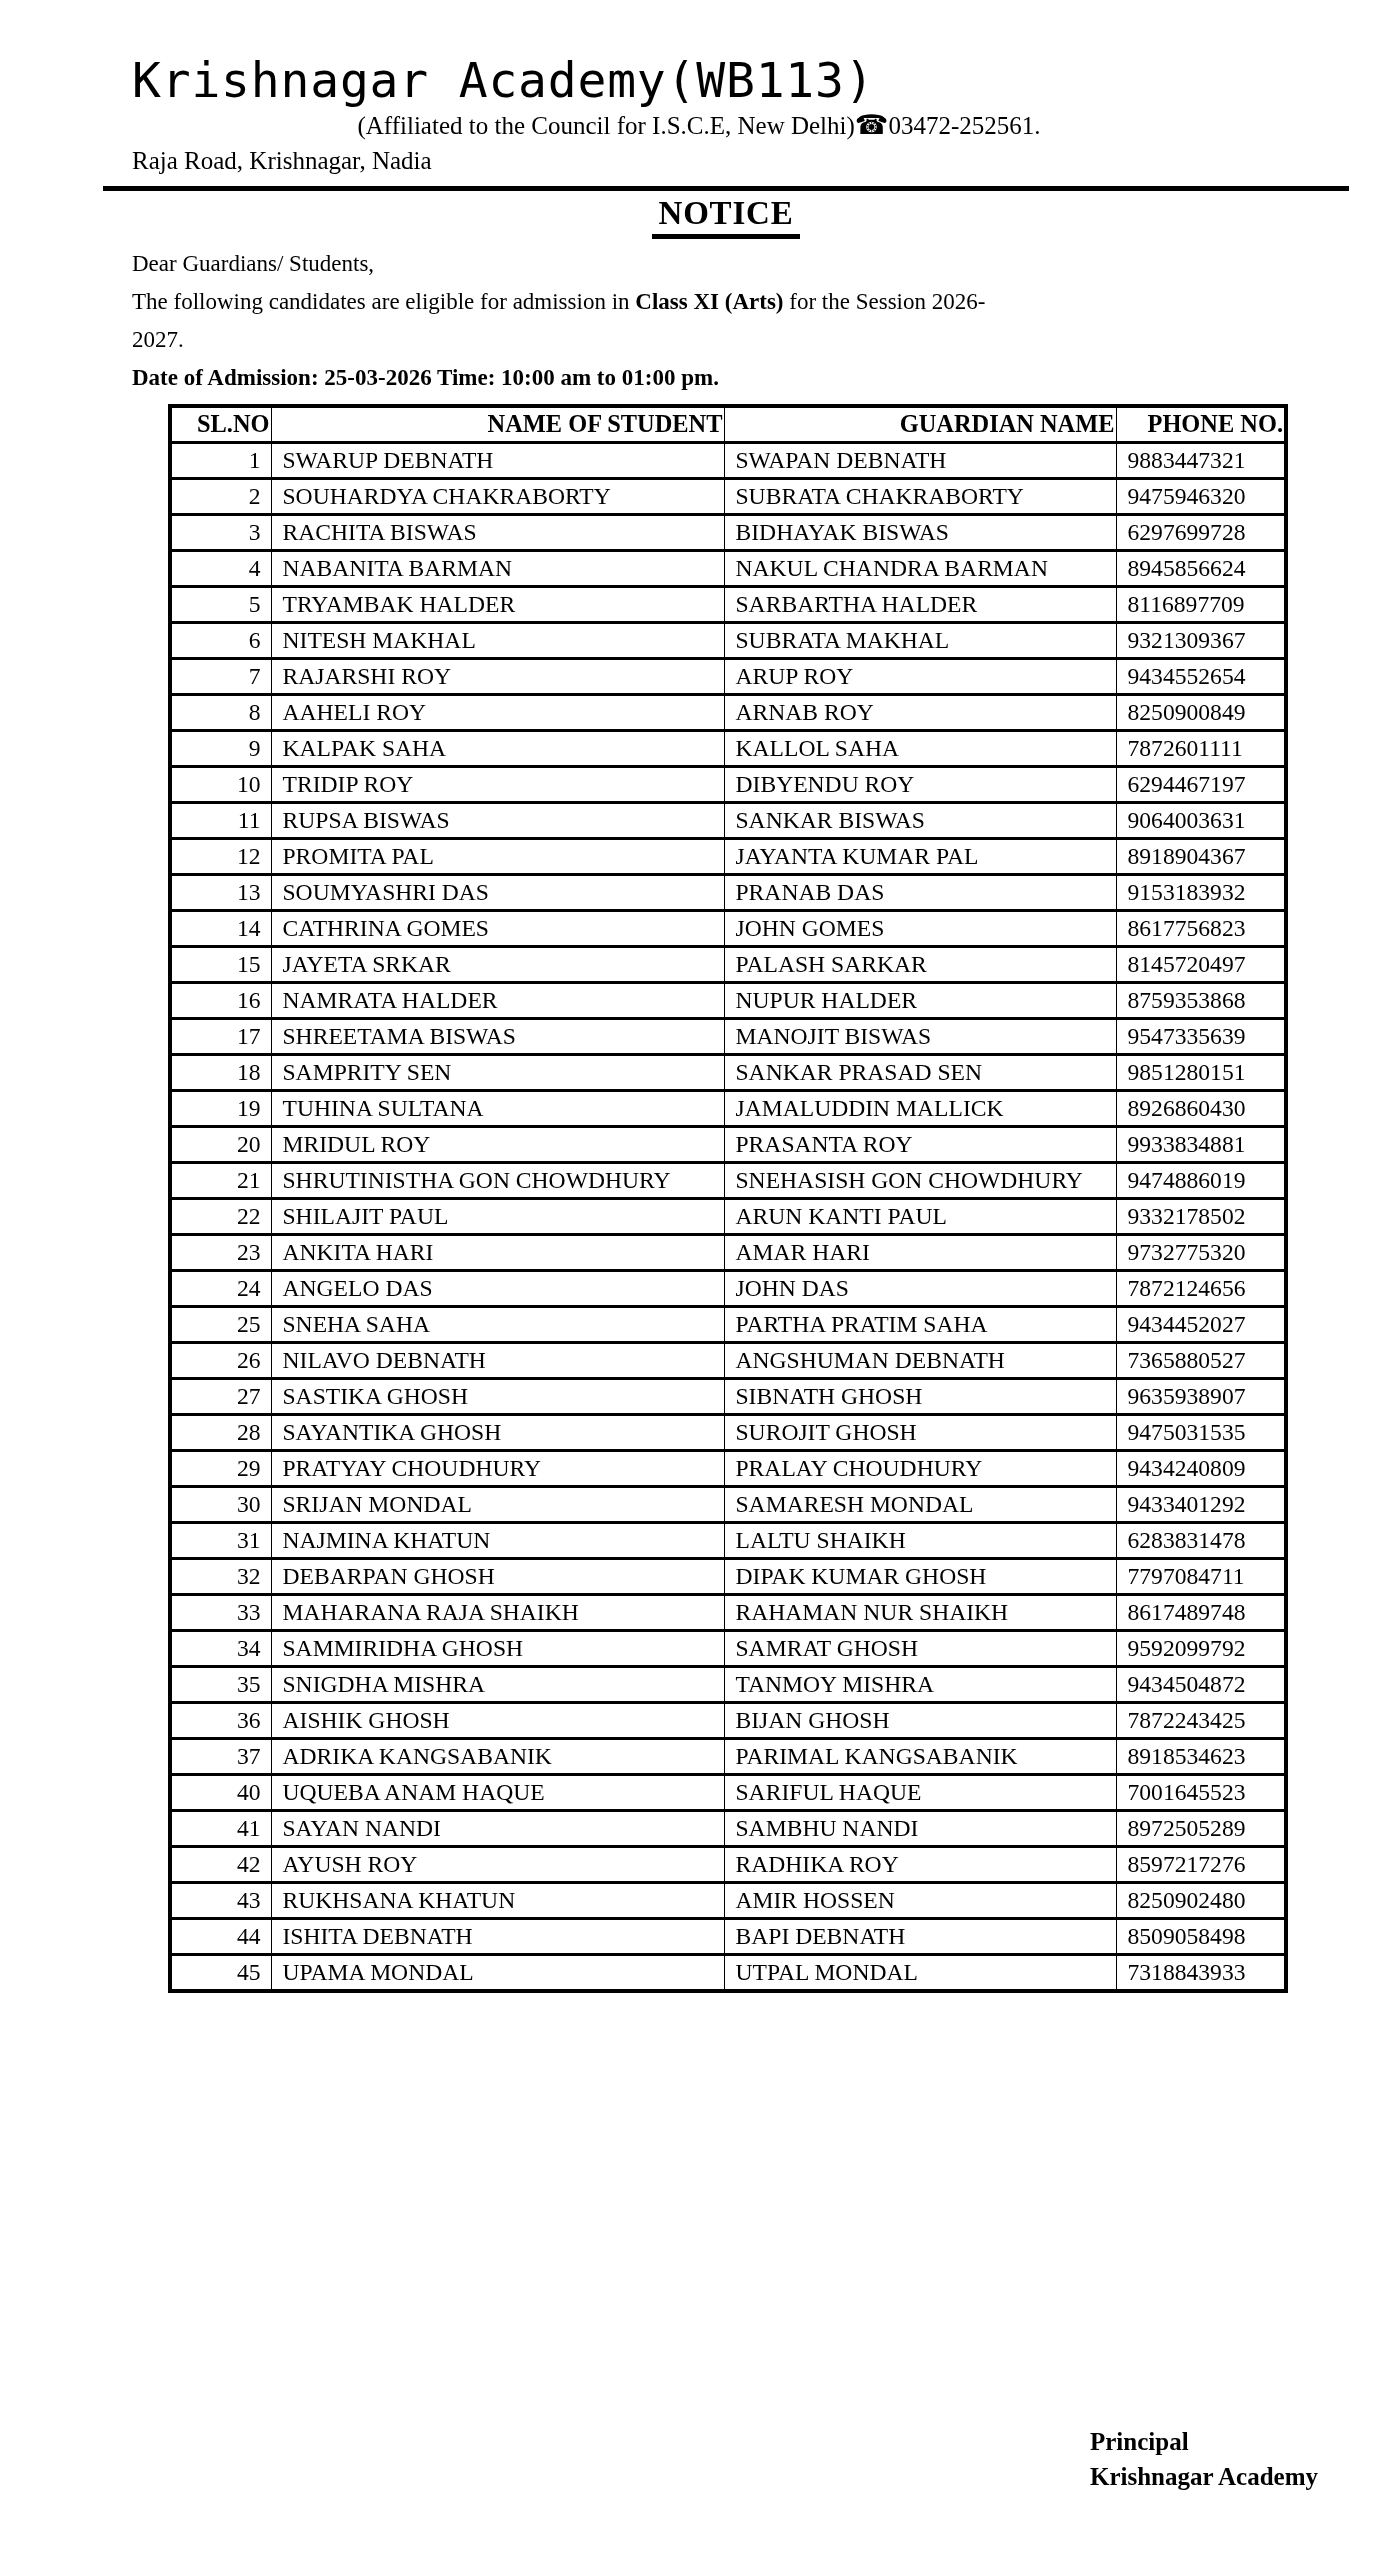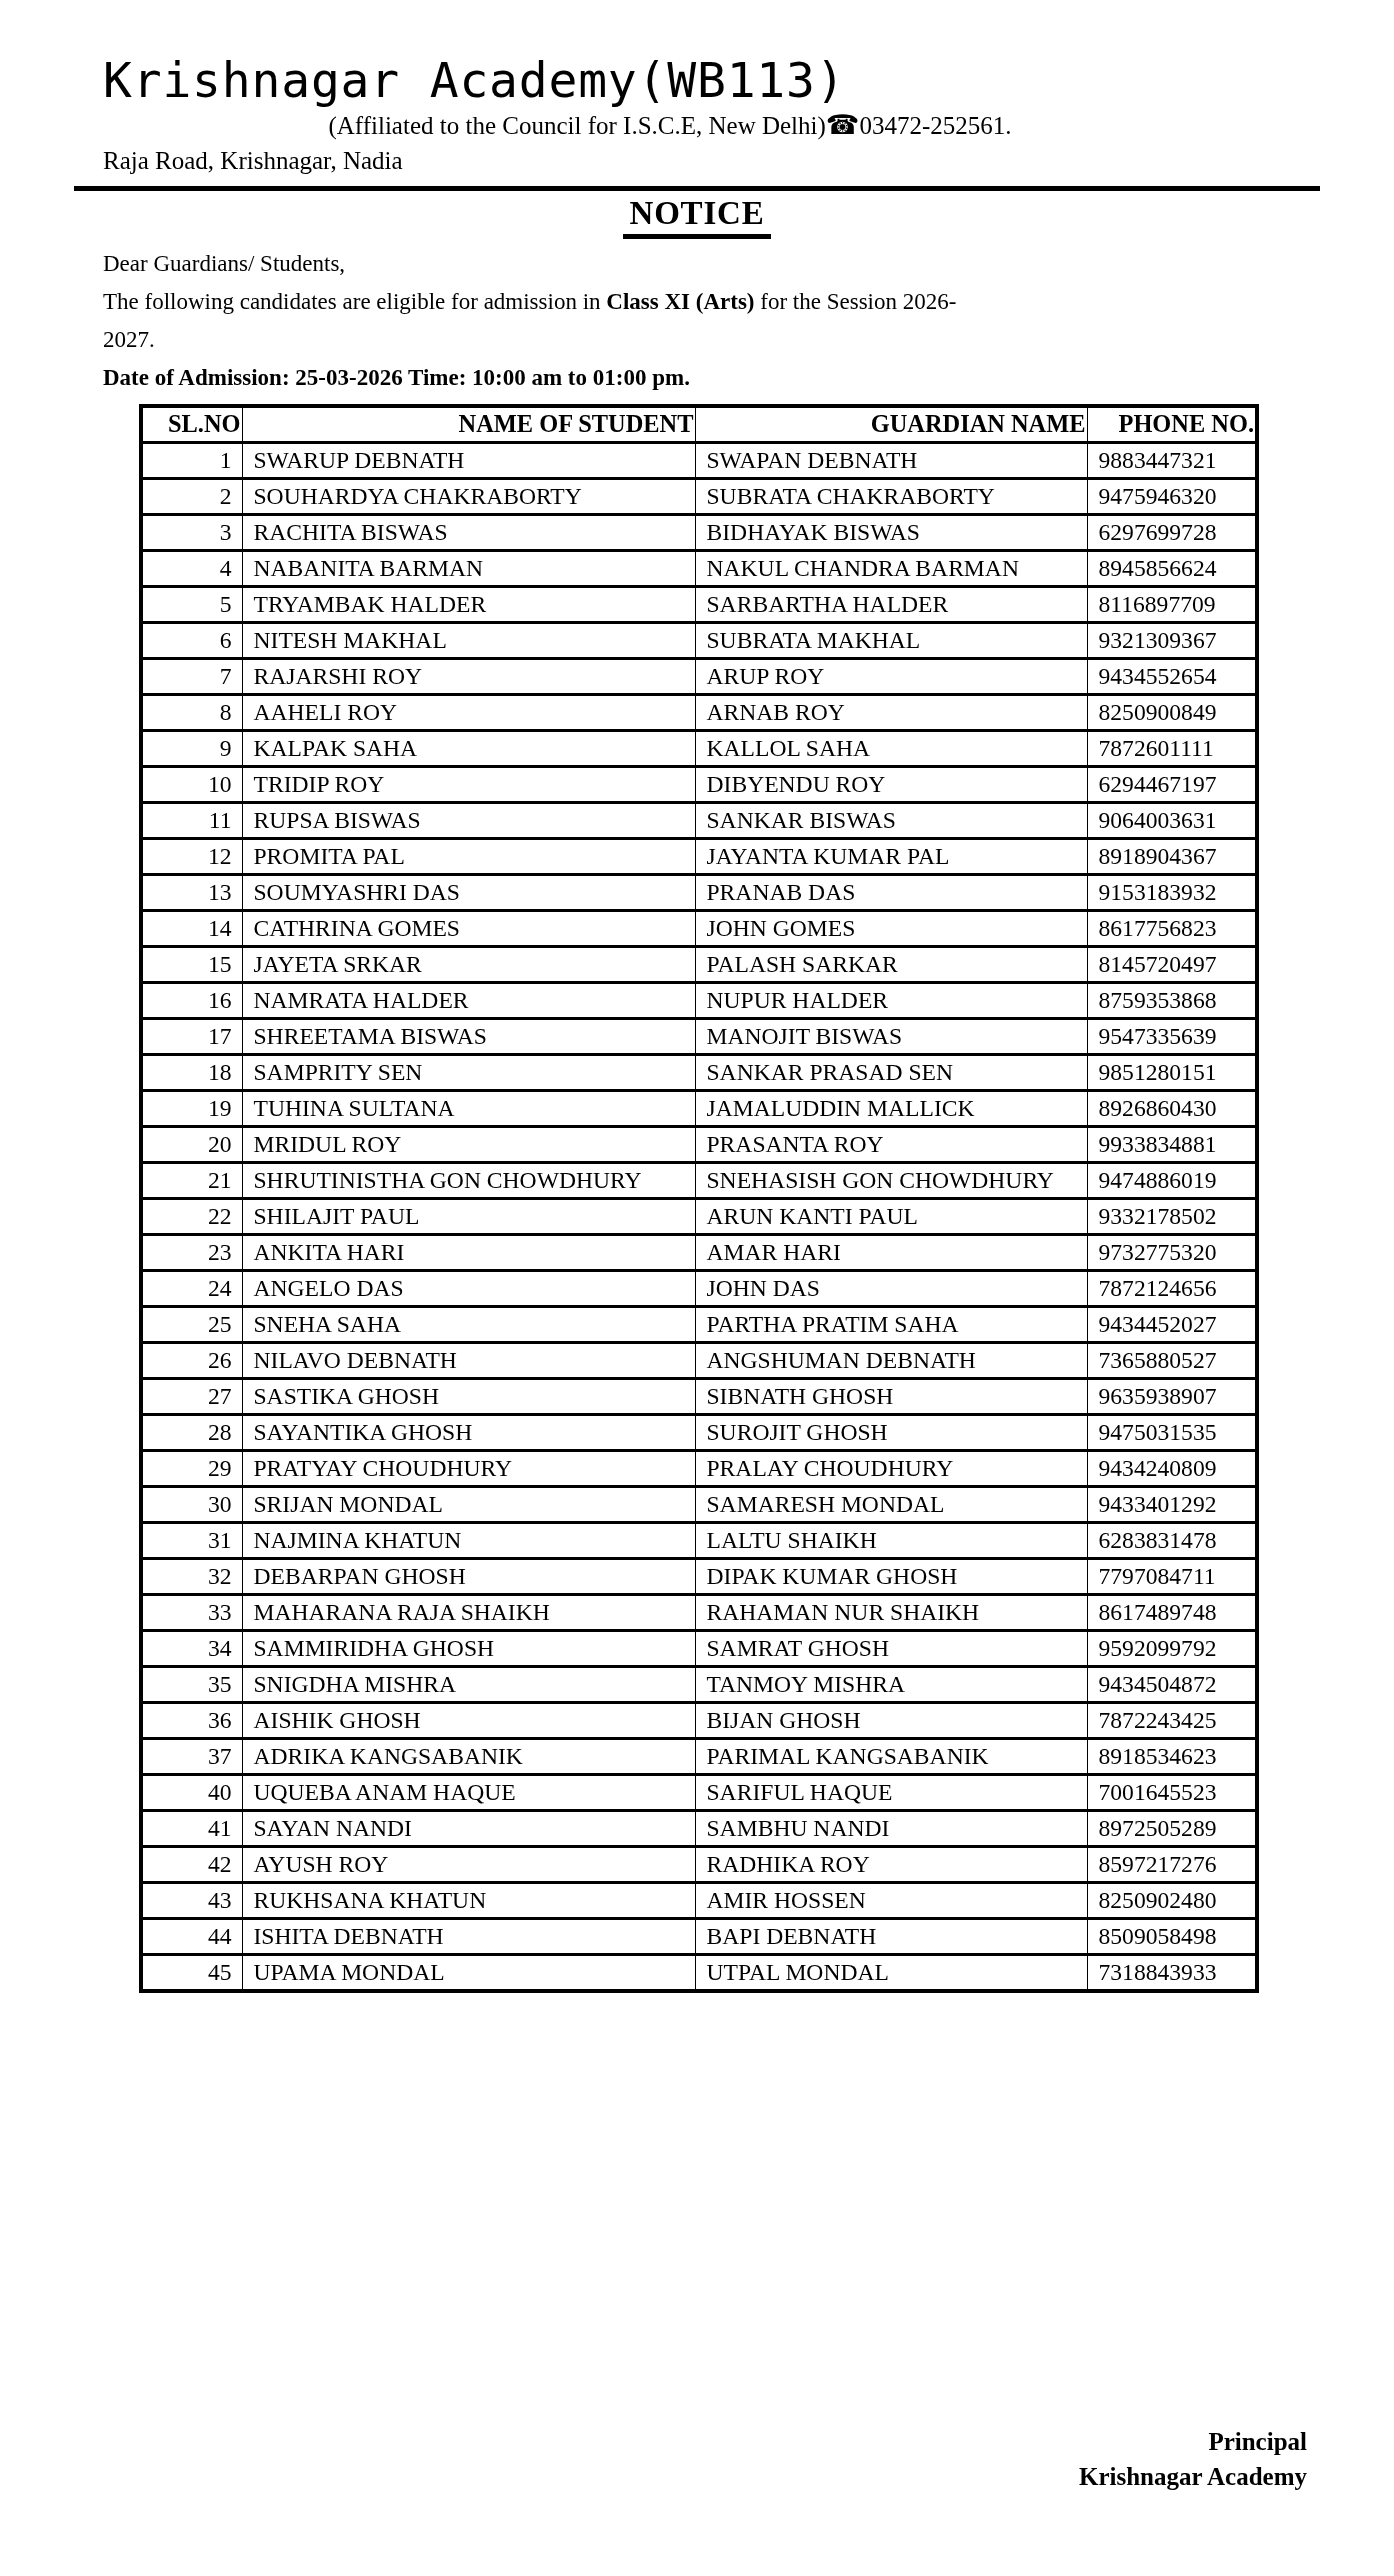--- a/index.html
+++ b/index.html
@@ -7,21 +7,21 @@
     width: 1394px;
     height: 2576px;
     background: #ffffff;
     color: #000000;
     font-family: "Liberation Serif", serif;
     position: relative;
     box-sizing: border-box;
     margin: 0 auto;
     overflow: hidden;
   }
-  .header-block { padding: 52px 66px 0 103px; }
+  .header-block { padding: 52px 66px 0 103px; margin-left: 29px; }
   .school-name {
     font-family: "DejaVu Sans Mono", "Liberation Mono", monospace;
     font-size: 48px;
     font-weight: 400;
     white-space: nowrap;
     line-height: 56px;
     letter-spacing: 0.8px;
   }
   .sub-line { font-size: 25px; line-height: 35px; }
   .aff-row {
@@ -78,22 +78,22 @@
   col.c-sl { width: 101px; }
   col.c-name { width: 453px; }
   col.c-guardian { width: 392px; }
   col.c-phone { width: 170px; }
   td.sl-cell { text-align: right; padding-right: 10px; }
   th.sl-head { padding-left: 13.5px; }
   td.name-cell, td.guardian-cell, td.phone-cell { text-align: left; padding-left: 11px; }
   .footer-block {
     position: absolute;
     top: 2424px;
-    right: 87px;
-    text-align: right;
+    right: 76px;
+    text-align: left;
     font-weight: bold;
     font-size: 25px;
     line-height: 35px;
   }
 </style>
 </head>
 <body>
 
 <div class="page">
 

